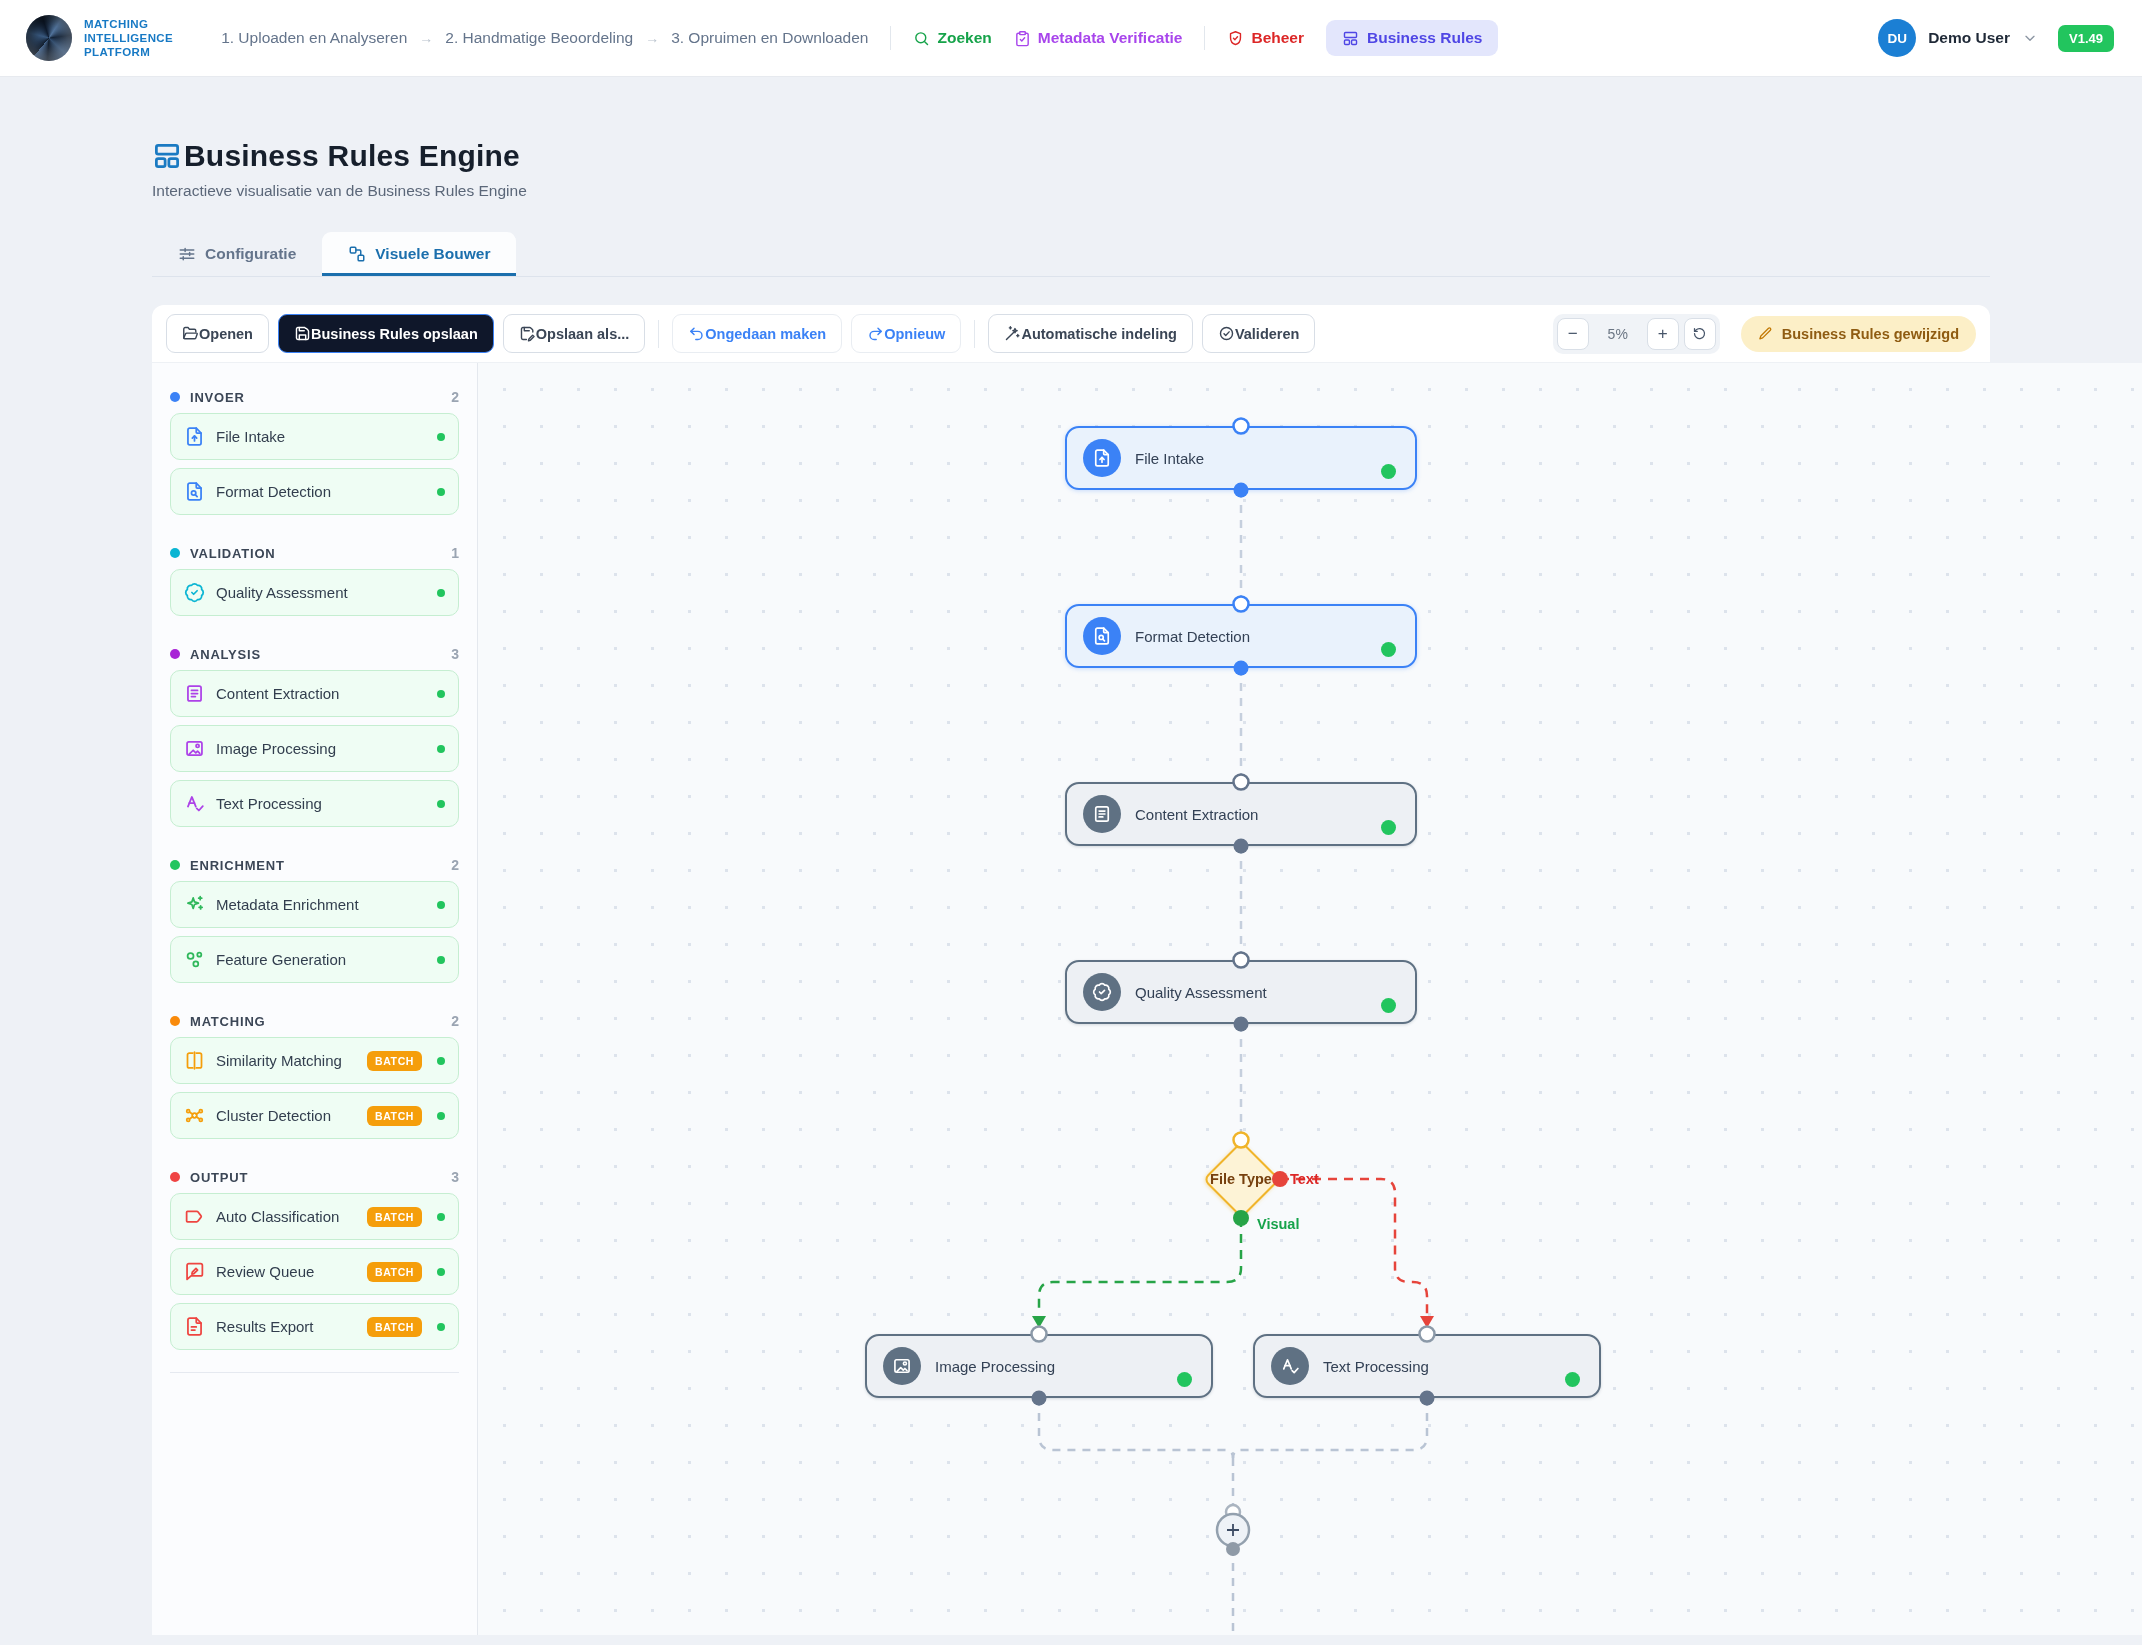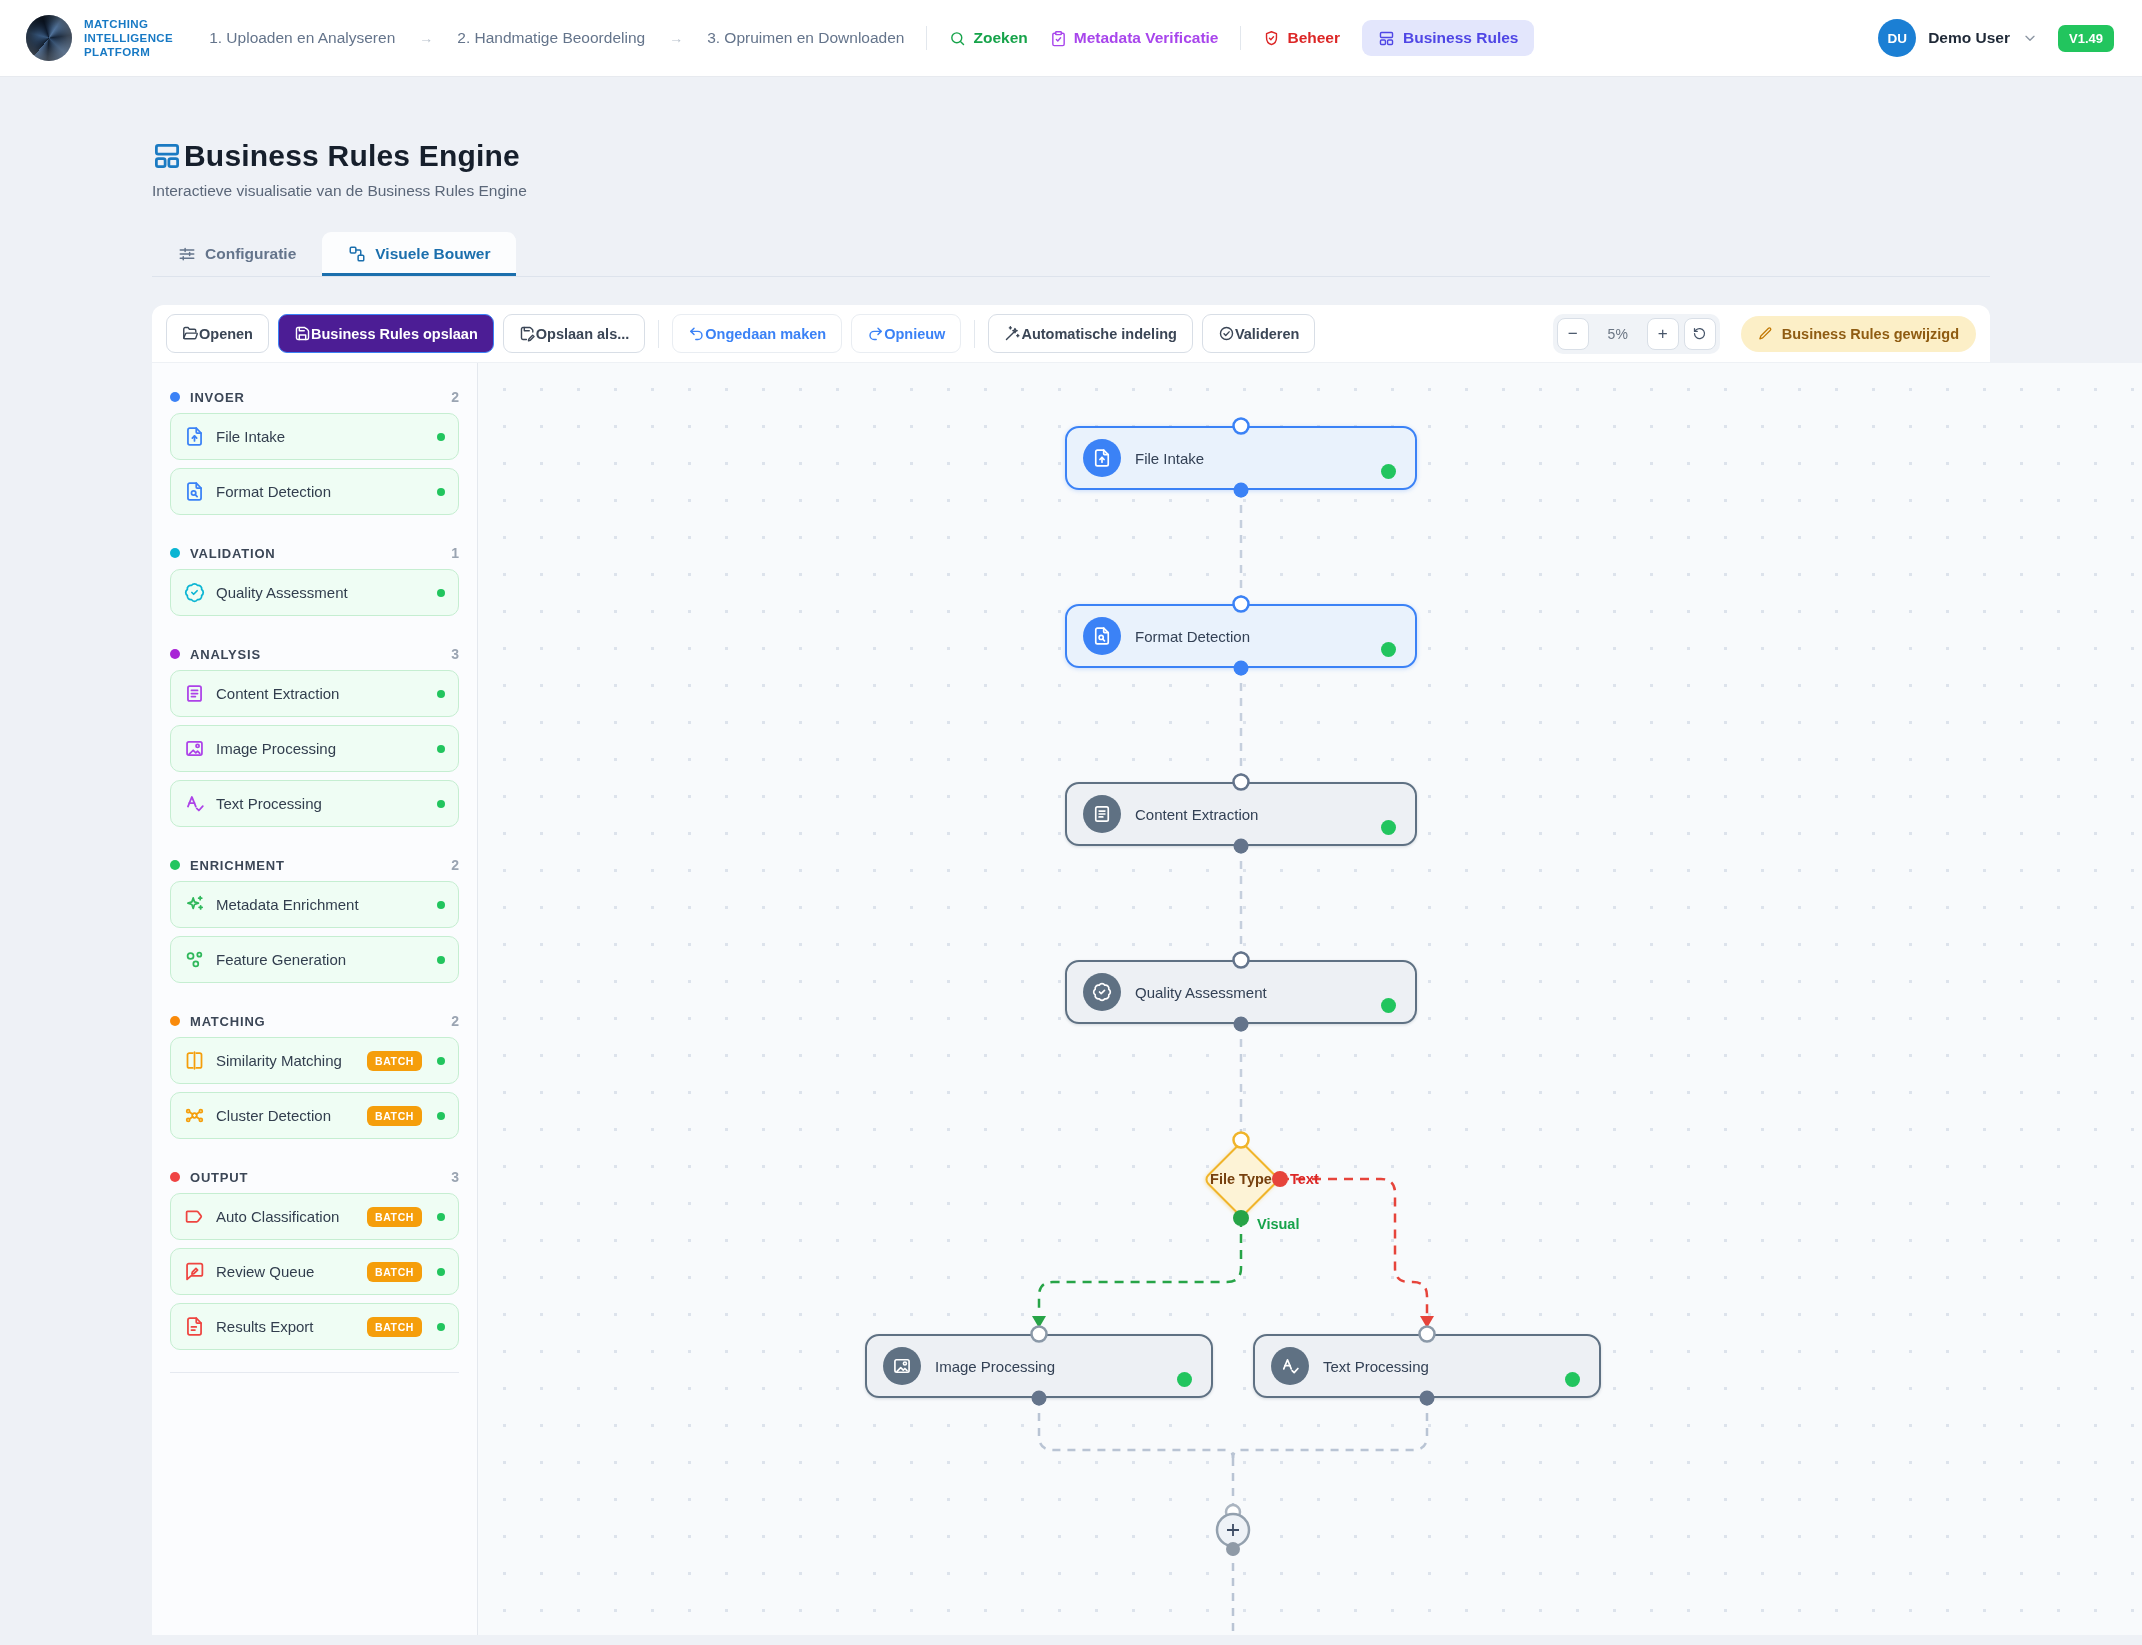--- a/index.html
+++ b/index.html
@@ -18,21 +18,21 @@
     height: 77px; background: #ffffff; border-bottom: 1px solid #e7eaef;
     display: flex; align-items: center; padding: 0 28px 0 26px; gap: 22px;
   }
   .logo-wrap { display: flex; align-items: center; gap: 12px; }
   .logo-swirl {
     width: 46px; height: 46px; border-radius: 50%;
     background: conic-gradient(from 220deg, #0c1828, #3a5a80 18%, #0e1b2e 34%, #51749d 48%, #101f33 62%, #2e4a6c 76%, #0c1828 90%, #44648c);
     box-shadow: inset -6px -8px 14px rgba(255,255,255,.25), inset 5px 6px 10px rgba(0,0,0,.55);
   }
   .logo-text { font-size: 11.5px; font-weight: bold; color: #1779c4; line-height: 14px; letter-spacing: .4px; }
-  .nav-steps { display: flex; align-items: center; gap: 24px; margin-left: 14px; }
+  .nav-steps { display: flex; align-items: center; gap: 12px; margin-left: 26px; }
   .nav-step { font-size: 15.5px; color: #64748b; cursor: pointer; white-space: nowrap; }
   .nav-arrow { color: #b9c2cd; font-size: 14px; }
   .vsep { width: 1px; height: 24px; background: #e2e7ed; }
   .nav-link { display: flex; align-items: center; gap: 7px; font-size: 15.5px; font-weight: bold; cursor: pointer; white-space: nowrap; }
   .nav-link svg { width: 17px; height: 17px; }
   .lnk-green { color: #16a34a; }
   .lnk-purple { color: #a845ec; }
   .lnk-red { color: #dc2626; }
   .pill-active {
     display: flex; align-items: center; gap: 8px; background: #e3e6fc; color: #4f46e5;
@@ -71,21 +71,21 @@
   .toolbar {
     margin: 28px 0 0 152px; width: 1838px; height: 58px; background: #ffffff;
     border-radius: 12px 12px 0 0; display: flex; align-items: center; gap: 9px; padding: 0 14px;
     border-bottom: 1px solid #eef1f5;
   }
   .tbtn {
     display: flex; align-items: center; gap: 0; font-size: 14.5px; font-weight: bold; color: #3b4656;
     border: 1px solid #d8dee6; background: #fff; border-radius: 9px; padding: 10px 15px; cursor: pointer; white-space: nowrap;
   }
   .tbtn svg { width: 17px; height: 17px; }
-  .tbtn.primary { background: #4c1d95; border-color: #3b82f6; color: #fff; }
+  .tbtn.primary { background: #0f172a; border-color: #3b82f6; color: #fff; }
   .tbtn.disabled { color: #3b82f6; border-color: #e9edf2; cursor: default; }
   .tsep { width: 1px; height: 28px; background: #e3e8ee; margin: 0 4px; }
   .zoom-group {
     margin-left: auto; display: flex; align-items: center; gap: 5px;
     background: #f0f3f7; border-radius: 10px; padding: 4px;
   }
   .zbtn {
     width: 32px; height: 32px; background: #fff; border: 1px solid #d9dfe7; border-radius: 8px;
     display: flex; align-items: center; justify-content: center; font-size: 17px; color: #475569; cursor: pointer;
   }

